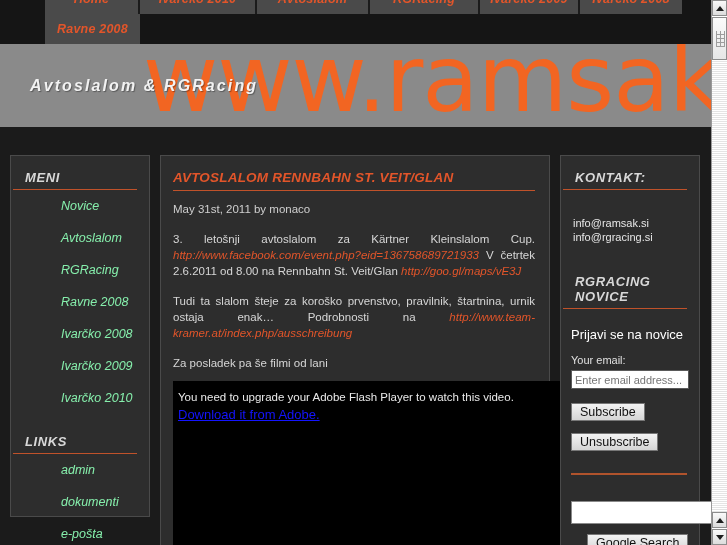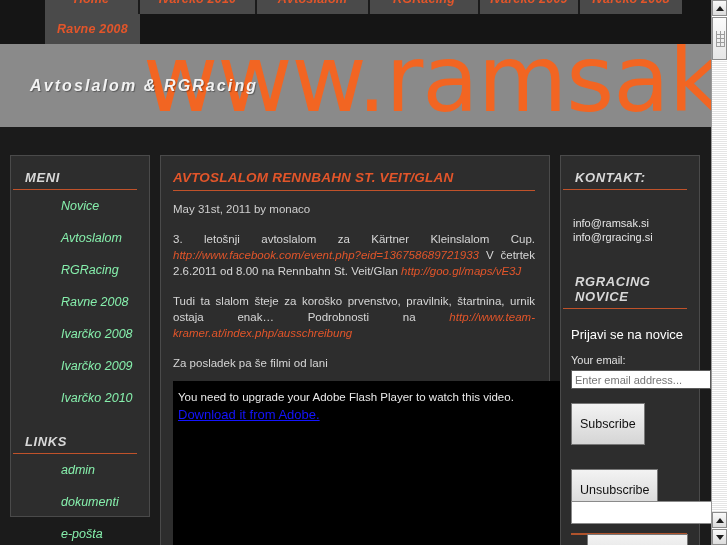--- a/index.html
+++ b/index.html
@@ -183,40 +183,40 @@
     padding: 18px 16px 0 10px;
   }
   #email-label {
     color: #e0e0e0;
     font-size: 11px;
     padding: 12px 0 0 10px;
   }
   #email-input {
     display: block;
     margin: 4px 0 0 10px;
-    width: 140px; height: 19px;
+    width: 118px; height: 19px;
     background: #fff;
     border: 1px solid #5a5a5a;
     color: #222;
     font-family: "Liberation Sans", sans-serif;
     font-size: 11px;
     padding: 0 3px;
   }
   .btn {
     display: block;
     background: linear-gradient(#f3f3f3, #d5d5d5);
     border: 1px solid #777;
     color: #111;
     font-family: "Liberation Sans", sans-serif;
     font-size: 12.5px;
-    padding: 13px 8px;
+    padding: 1px 8px;
     cursor: pointer;
   }
   #subscribe-btn   { margin: 14px 0 0 10px; }
-  #unsubscribe-btn { margin: 24px 0 0 10px; text-align: center; }
+  #unsubscribe-btn { margin: 12px 0 0 10px; text-align: center; }
   #rule-orange {
     border: none;
     border-top: 2px solid #b0532c;
     margin: 22px 12px 0 10px;
   }
   #search-input {
     position: absolute;
     left: 10px; top: 345px;
     width: 152px; height: 23px;
     background: #fff;

